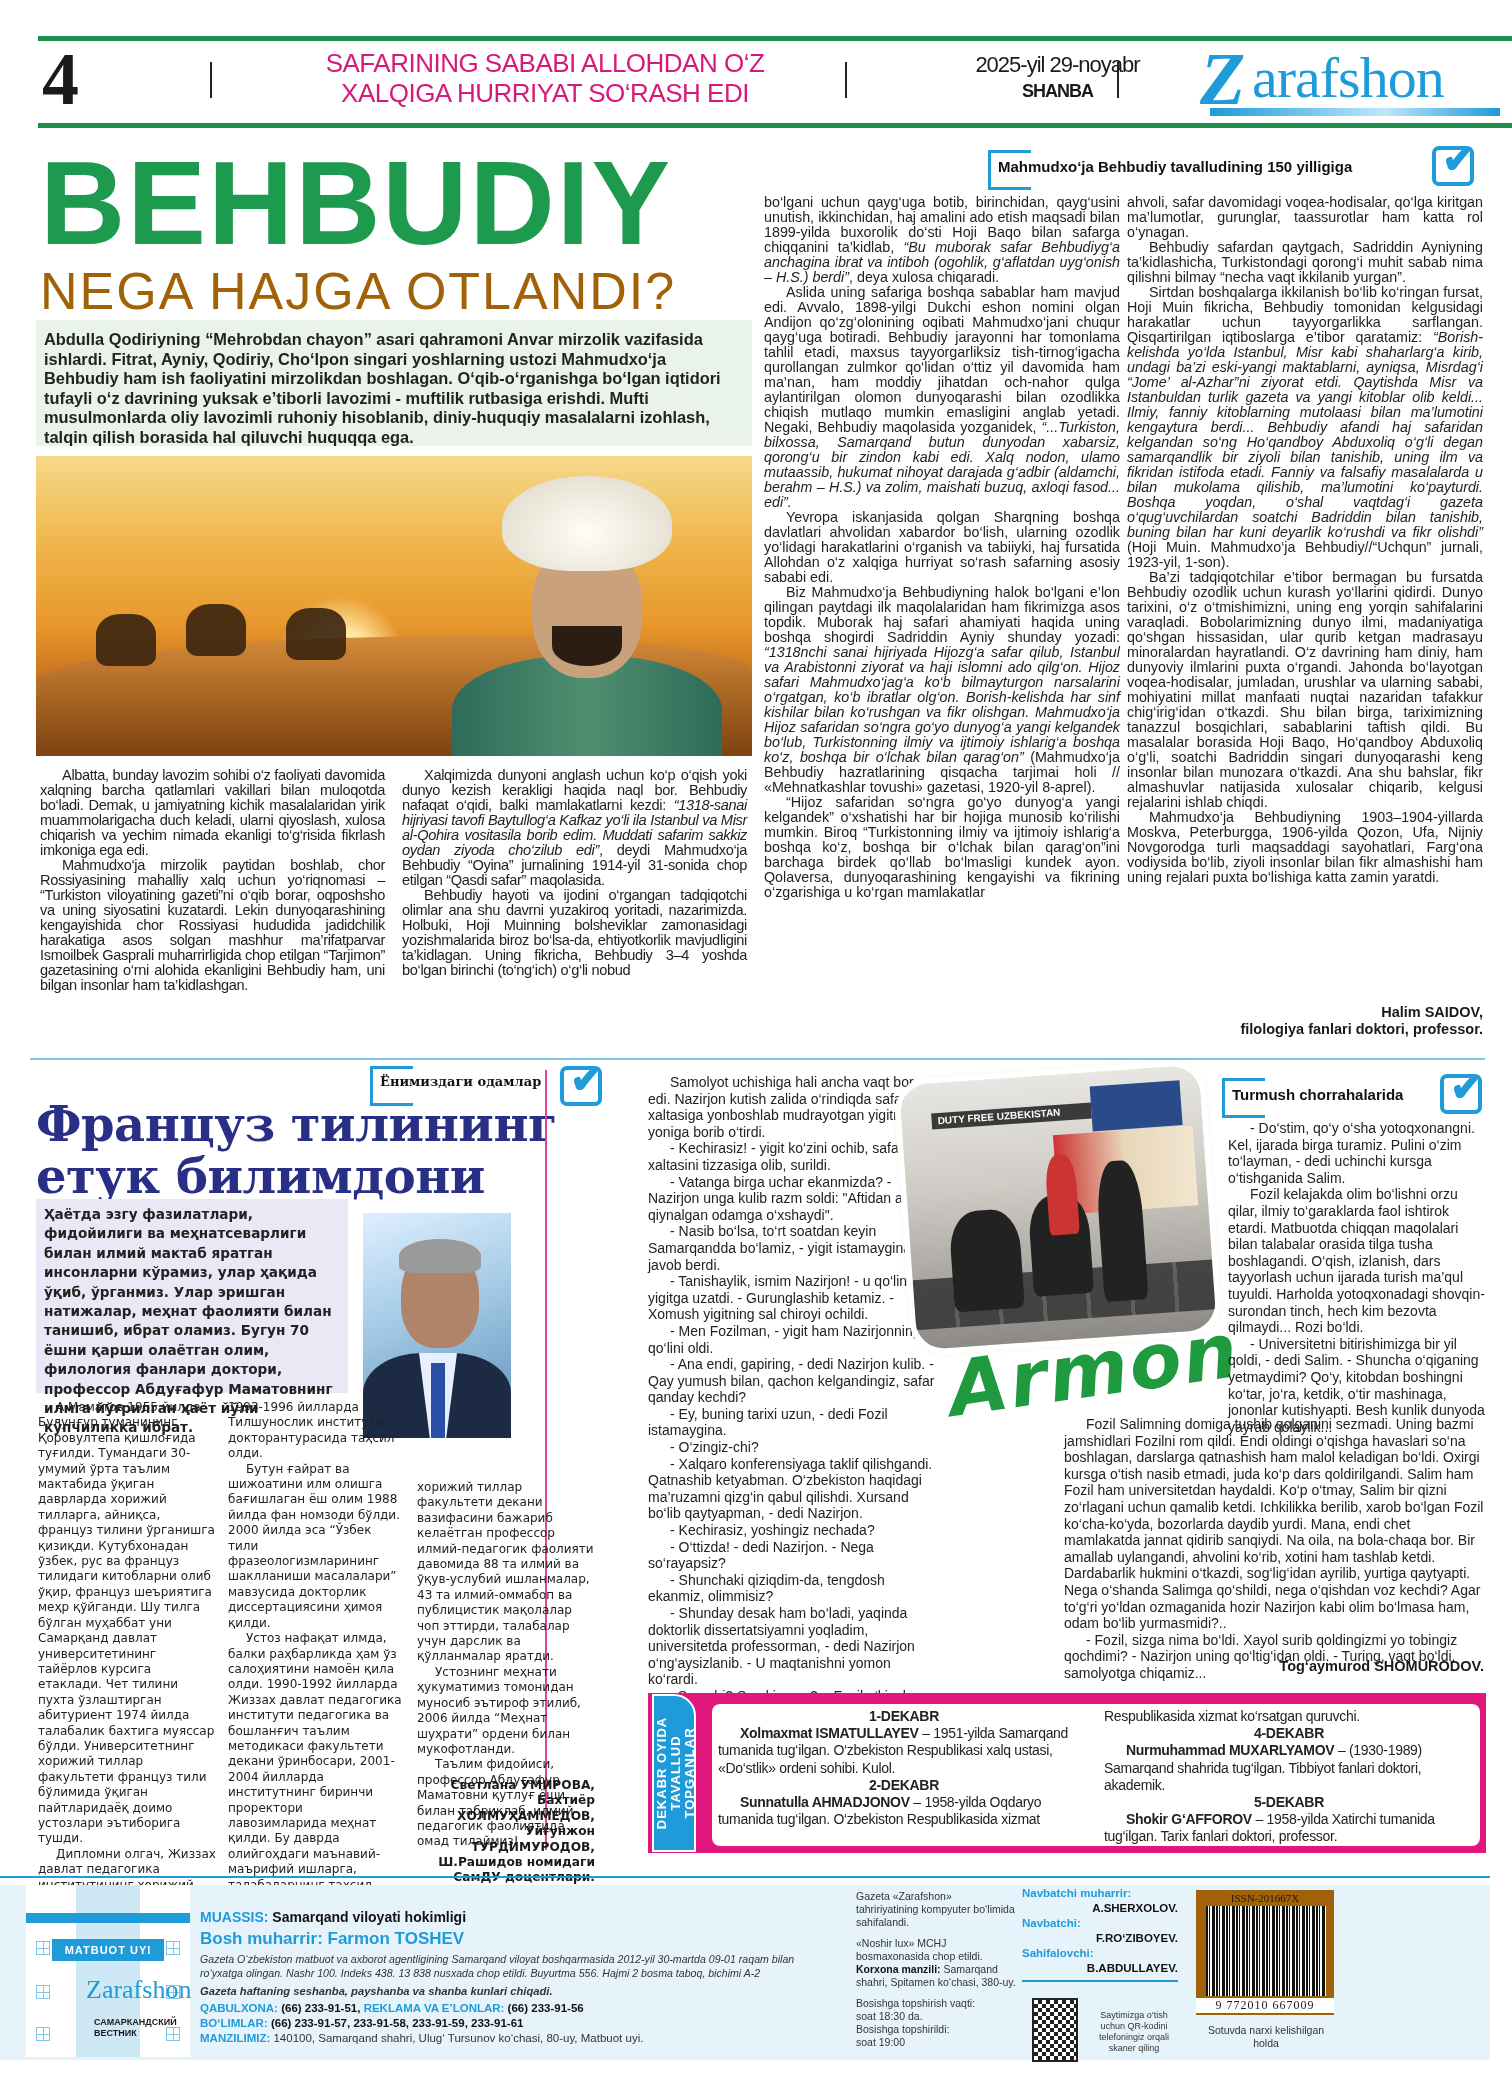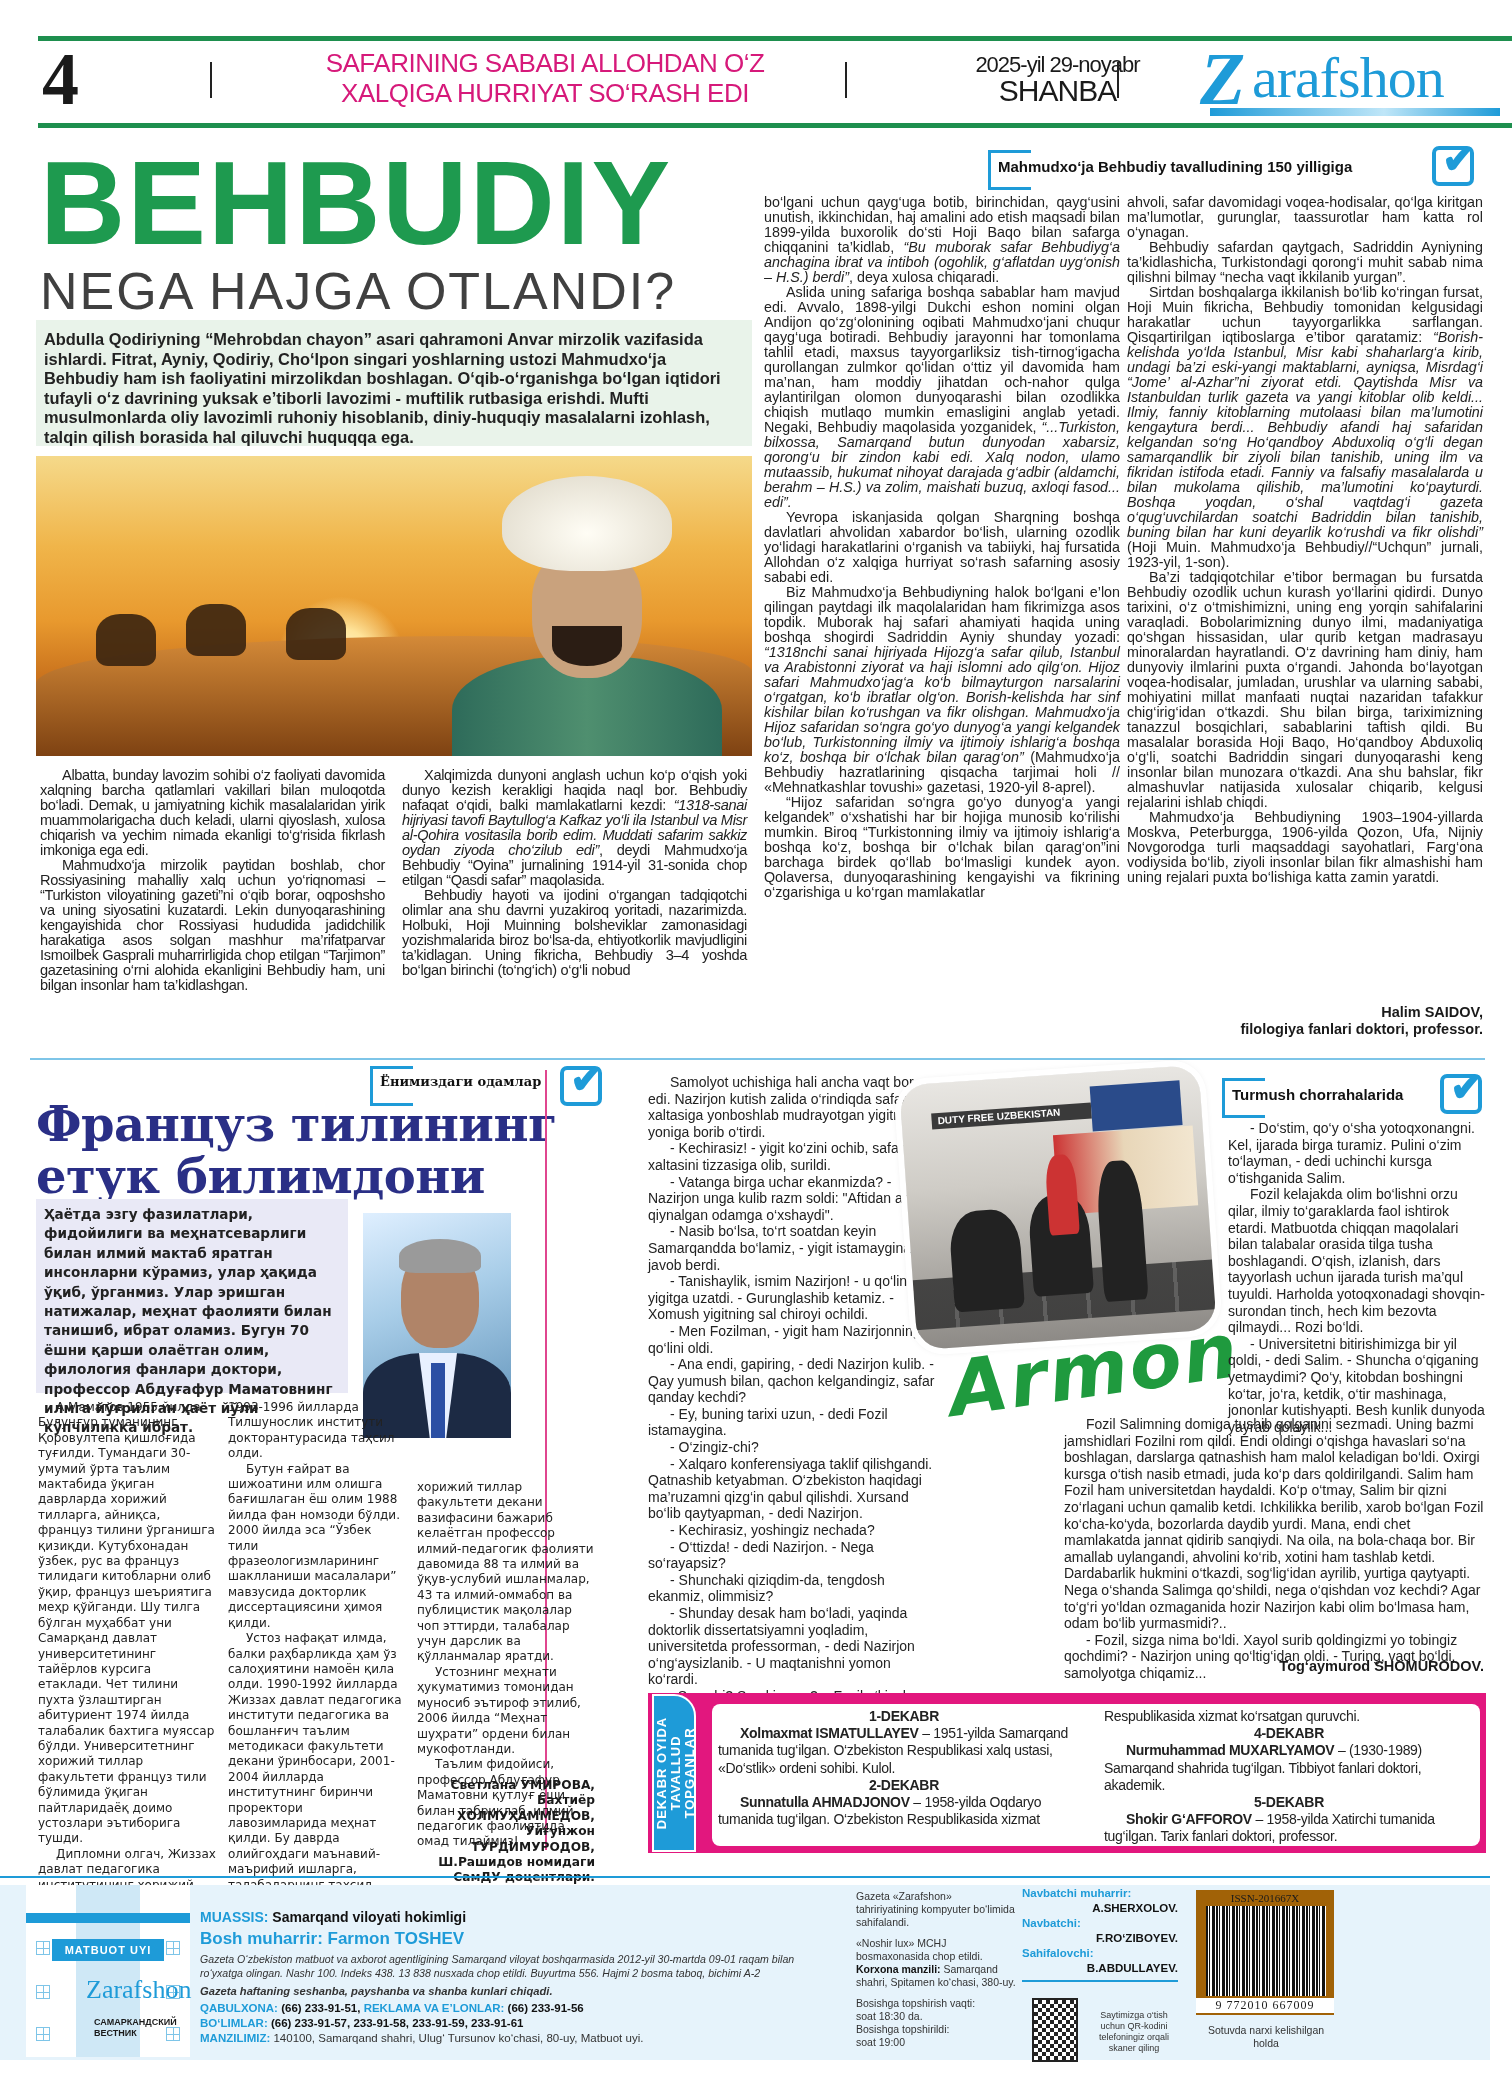--- a/index.html
+++ b/index.html
@@ -5,35 +5,35 @@
   * { box-sizing: border-box; margin: 0; padding: 0; }
   html, body { width: 1512px; height: 2098px; background: #fff; overflow: hidden; }
   body { font-family: "Liberation Sans", sans-serif; color: #1a1a1a; position: relative; }
 
   
   .mast-line { position: absolute; left: 38px; width: 1490px; height: 5px; background: #1e8f4e; }
   .page-num { position: absolute; left: 42px; top: 42px; font-family: "Liberation Serif", serif; font-weight: bold; font-size: 74px; line-height: 74px; }
   .vsep { position: absolute; width: 2px; height: 36px; background: #222; top: 62px; }
   .mast-title { position: absolute; left: 240px; top: 48px; width: 610px; text-align: center; color: #d6197a; font-size: 26px; line-height: 30px; letter-spacing: -0.5px; }
   .mast-date { position: absolute; left: 935px; top: 52px; width: 245px; text-align: center; font-size: 22px; line-height: 26px; letter-spacing: -1px; }
-  .mast-day { font-weight: normal; font-size: 30px; display: block; }
+  .mast-day { font-weight: bold; font-size: 18px; display: block; }
   .logo { position: absolute; left: 1200px; top: 40px; width: 300px; height: 78px; }
   .logo-z { position: absolute; left: 0; top: 0; font-family: "Liberation Serif", serif; font-size: 74px; font-weight: bold; color: #1e9bd8; font-style: italic; line-height: 78px; }
   .logo-text { position: absolute; left: 52px; top: 6px; font-family: "Liberation Serif", serif; font-size: 58px; color: #1e9bd8; line-height: 64px; letter-spacing: -1px; }
   .logo-bar { position: absolute; left: 10px; top: 68px; width: 290px; height: 8px; background: linear-gradient(90deg, #1e9bd8, #bfe6f8 60%, #1e9bd8); }
 
   
   .rubric { position: absolute; font-weight: bold; font-size: 15px; color: #111; padding-left: 10px; }
   .rubric::before { content: ""; position: absolute; left: 0; top: -8px; width: 40px; height: 34px; border-left: 3px solid #1e9bd8; border-top: 3px solid #1e9bd8; border-bottom: 3px solid #1e9bd8; }
   .check-icon { position: absolute; width: 42px; height: 40px; border: 4px solid #1e9bd8; border-radius: 7px; }
   .check-icon::after { content: "✔"; position: absolute; left: 6px; top: -14px; font-size: 40px; color: #1e9bd8; font-weight: bold; }
 
   
   .headline-big { position: absolute; left: 40px; top: 148px; width: 720px; color: #1e9a4f; font-weight: bold; font-size: 118px; line-height: 110px; letter-spacing: 2px; transform: scaleX(1.0); font-family: "Liberation Sans", sans-serif; }
-  .headline-sub { position: absolute; left: 40px; top: 262px; font-size: 52px; line-height: 58px; letter-spacing: 2px; color: #404040; }
+  .headline-sub { position: absolute; left: 40px; top: 262px; font-size: 52px; line-height: 58px; letter-spacing: 2px; color: #a16207; }
   .lead-box { position: absolute; left: 36px; top: 320px; width: 716px; height: 126px; background: #e9f3ea; padding: 10px 8px; font-weight: bold; font-size: 16.4px; line-height: 19.5px; color: #222; }
   .hero-img { position: absolute; left: 36px; top: 456px; width: 716px; height: 300px; overflow: hidden;
      background: linear-gradient(180deg, #f5d98a 0%, #f0b54a 30%, #e8992e 55%, #c8701c 75%, #8a4a14 100%); }
   .sun { position: absolute; left: 240px; top: 140px; width: 130px; height: 130px; border-radius: 50%; background: radial-gradient(circle, #fff8d8 0%, #ffe49a 35%, rgba(255,200,90,0) 70%); }
   .dune { position: absolute; left: 0; bottom: 0; width: 100%; height: 120px; background: linear-gradient(180deg, #d48a38, #7e4212); border-radius: 60% 40% 0 0 / 40% 30% 0 0; }
   .camel { position: absolute; bottom: 90px; width: 60px; height: 52px; background: #3a2310; border-radius: 40% 40% 20% 20%; opacity: 0.9; }
   .portrait { position: absolute; right: 20px; top: 20px; width: 300px; height: 280px; }
   .turban { position: absolute; left: 70px; top: 0; width: 170px; height: 95px; background: radial-gradient(ellipse at 50% 60%, #fffdf5, #dcd6c6); border-radius: 50% 50% 40% 40%; }
   .face { position: absolute; left: 100px; top: 72px; width: 110px; height: 130px; background: #c9a27d; border-radius: 40% 40% 45% 45%; }
   .robe { position: absolute; left: 20px; top: 180px; width: 270px; height: 120px; background: linear-gradient(90deg, #2e6b5a, #4f8f6f, #2e6b5a); border-radius: 45% 45% 0 0; }

